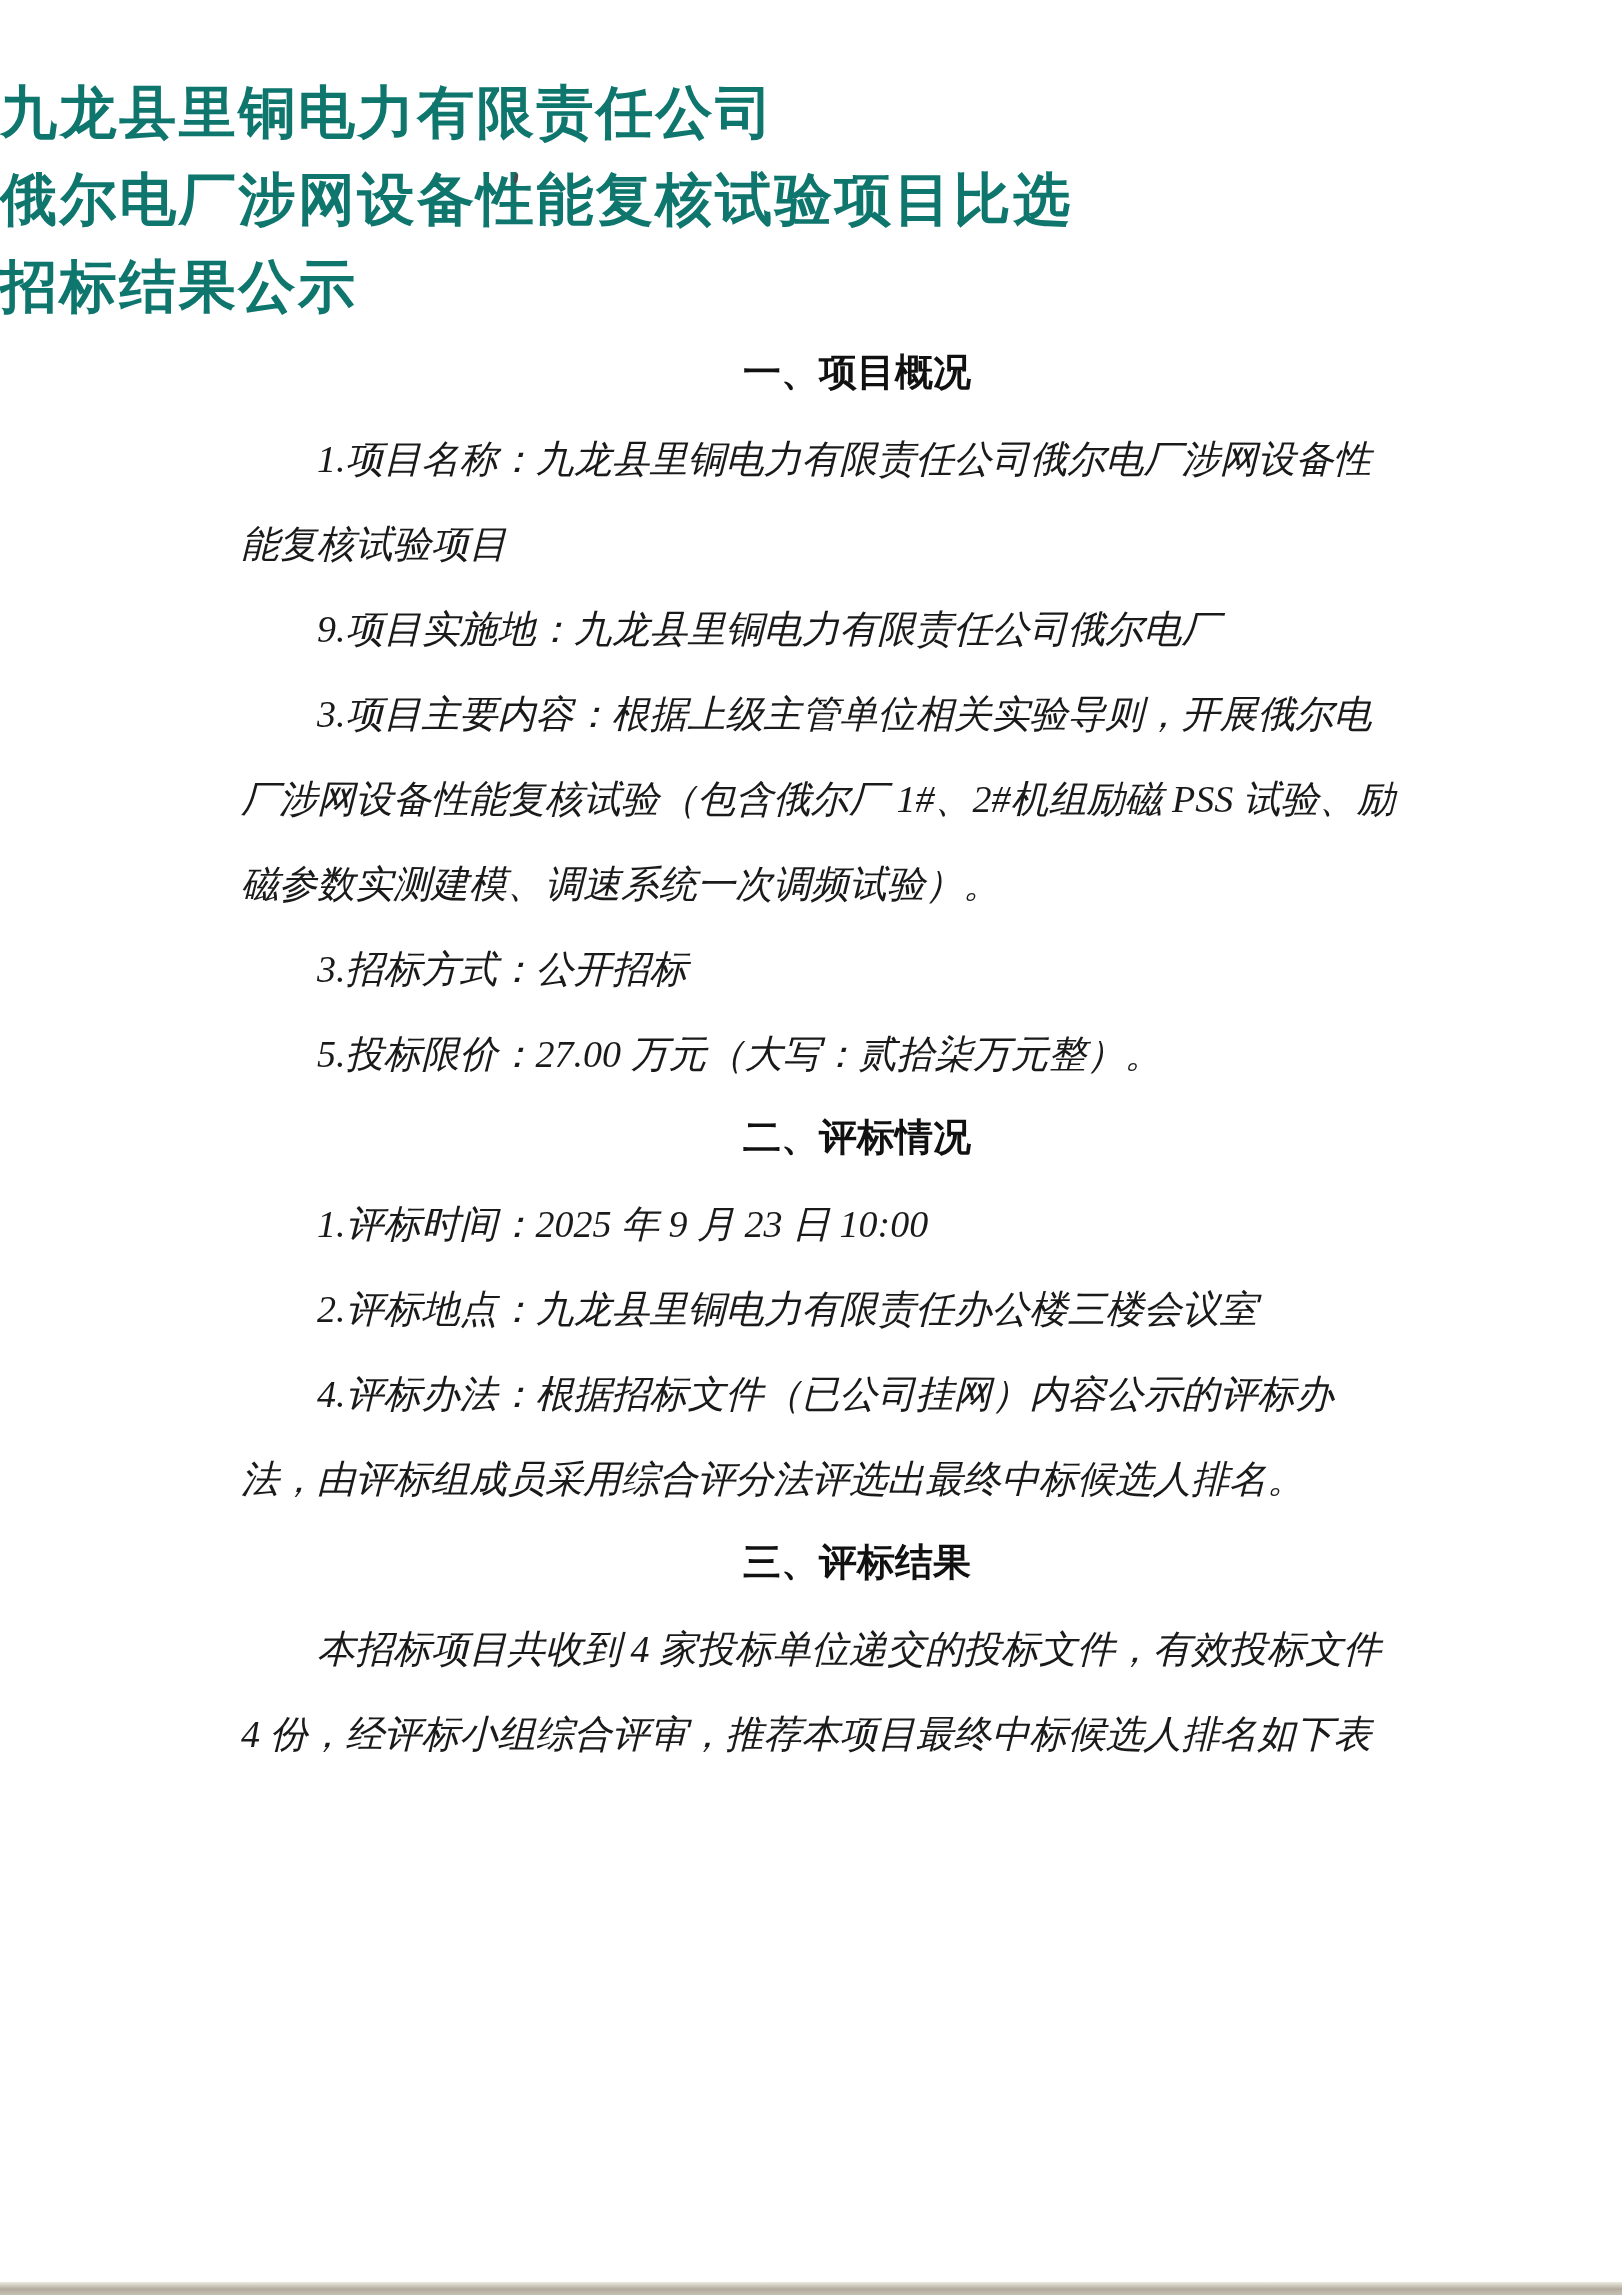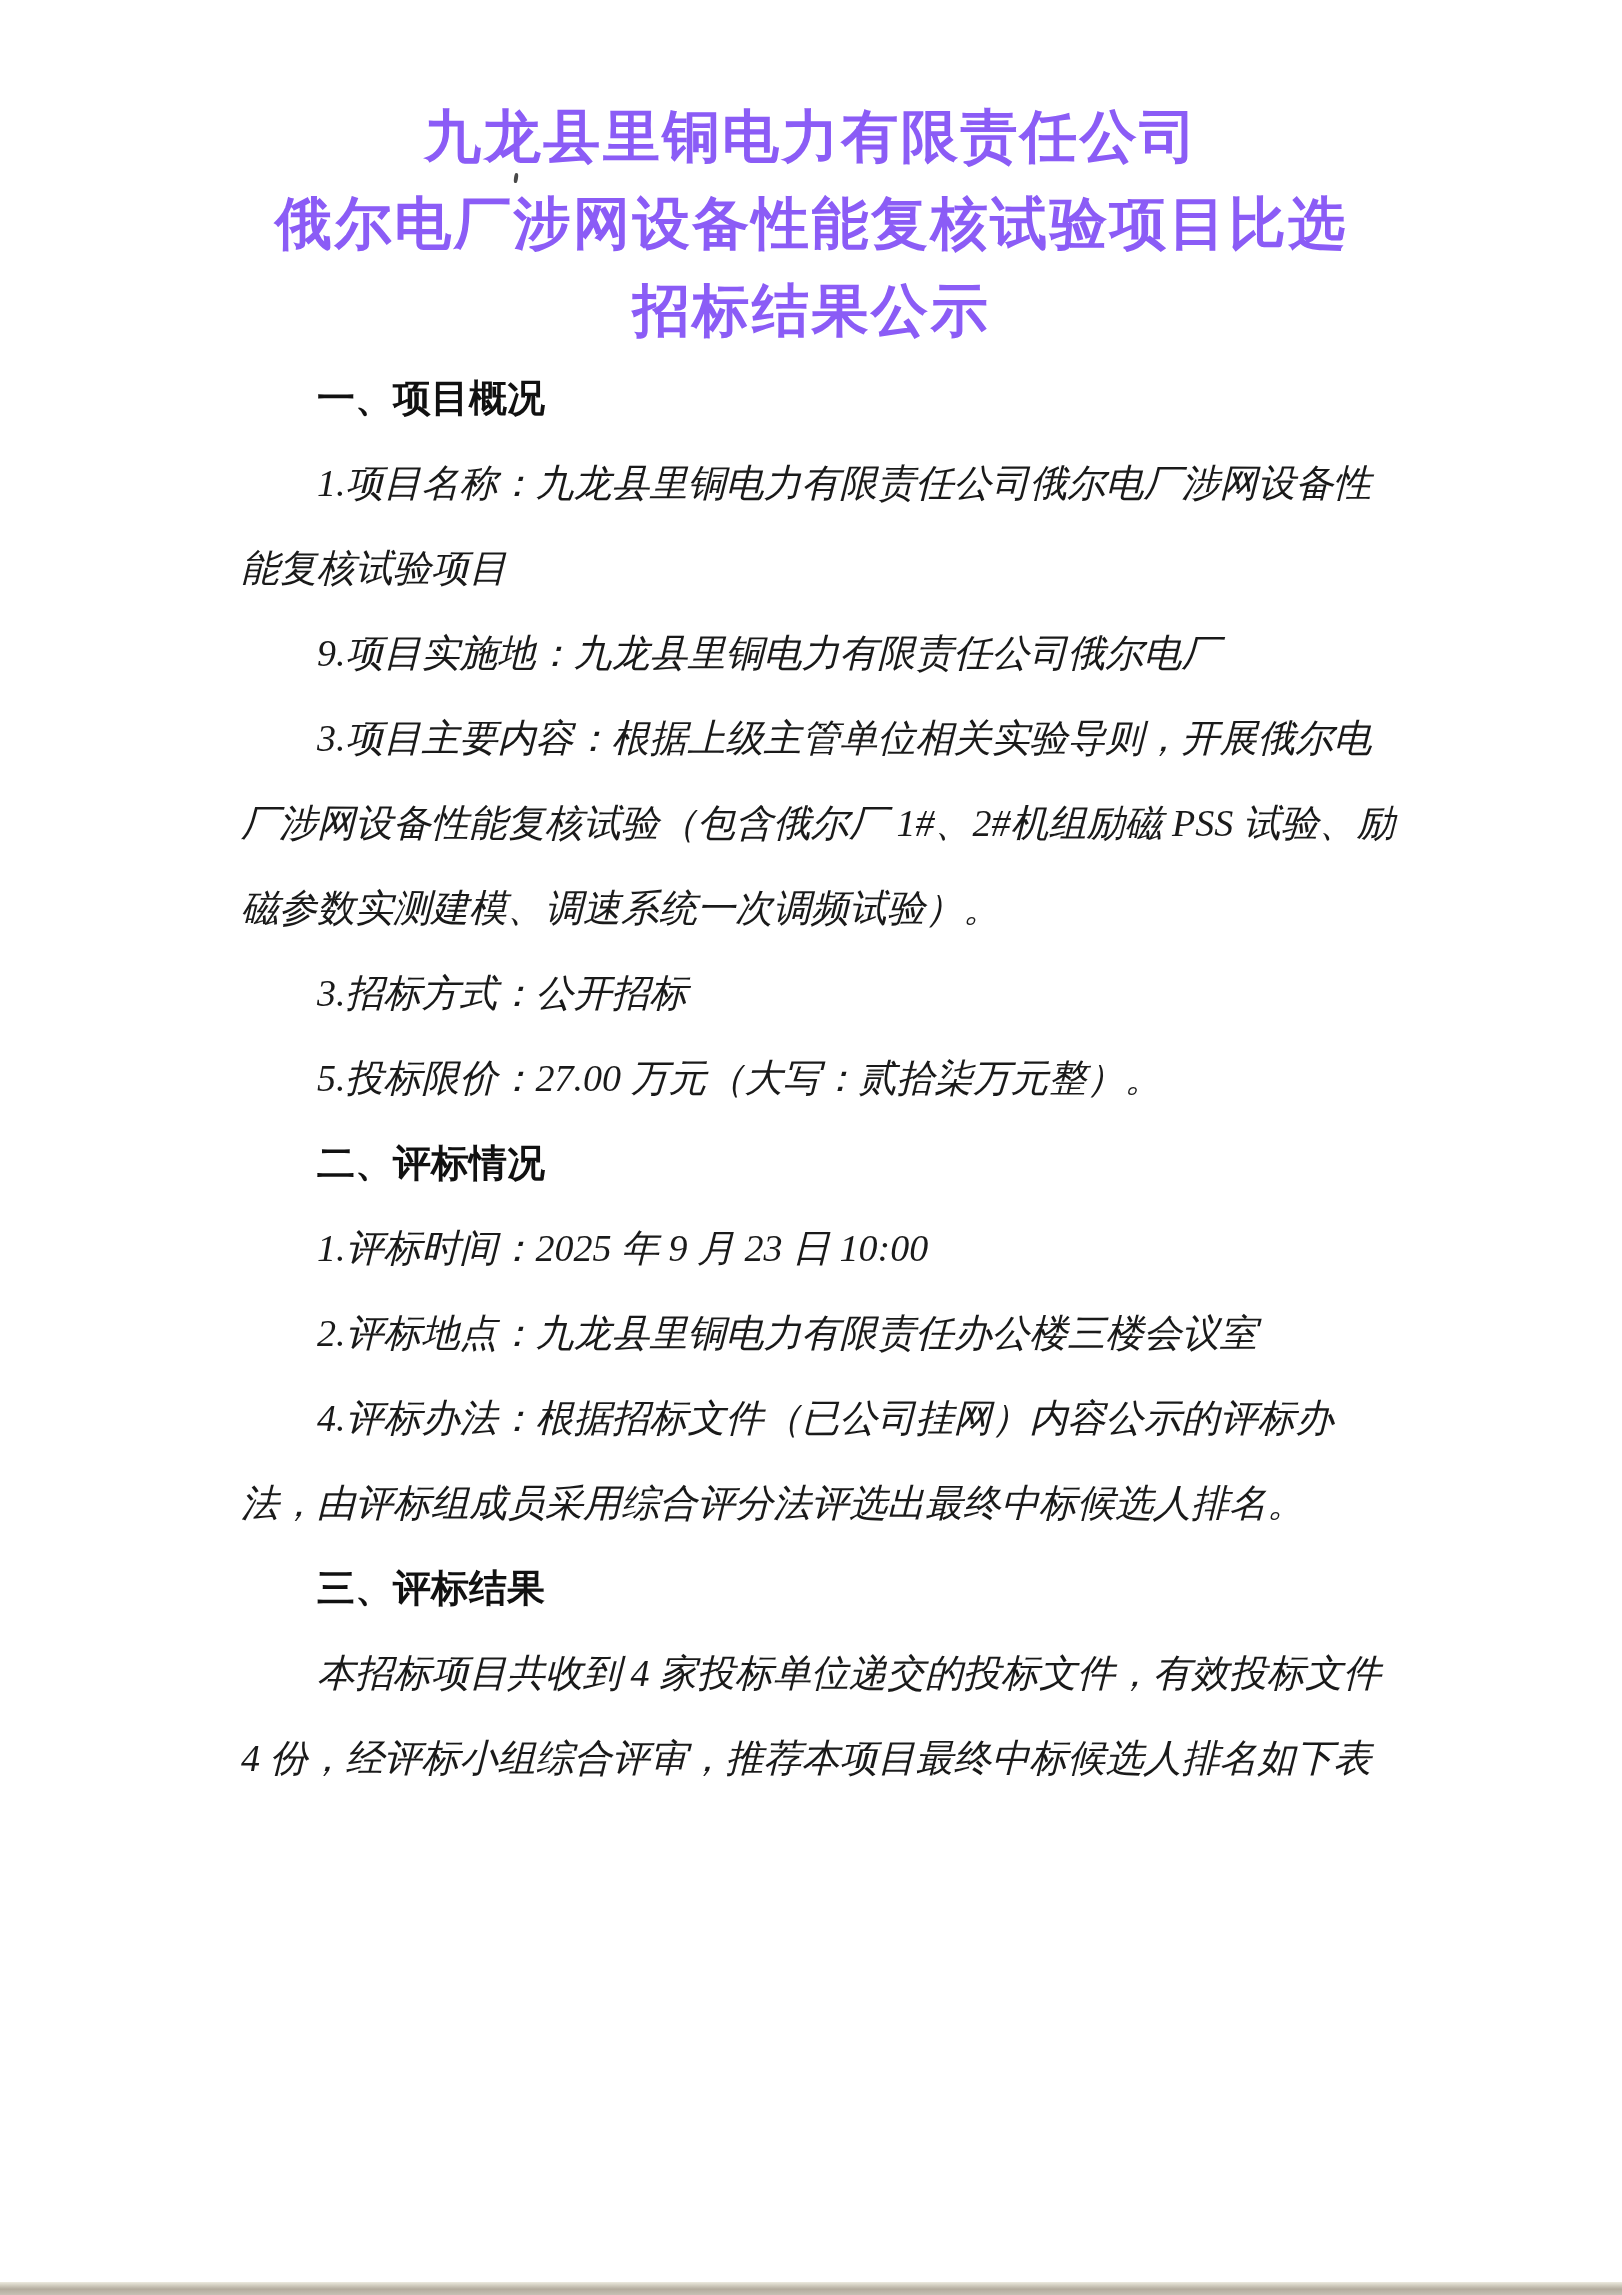--- a/index.html
+++ b/index.html
@@ -13,45 +13,46 @@
     position: relative;
     overflow: hidden;
   }
   .page {
     position: absolute;
     inset: 0;
     background: #ffffff;
     color: #141414;
   }
   .doc-title {
-    padding-top: 93px;
-    text-align: center;
+    padding-top: 69px;
+    text-align: left;
     font-family: "Liberation Sans", sans-serif;
     font-weight: 700;
     font-size: 57px;
     line-height: 87px;
     letter-spacing: 2.6px;
-    color: #8b5cf6;
+    color: #0f766e;
   }
   .doc-body {
     padding: 1.5px 226px 0 241px;
     font-family: "Liberation Serif", serif;
     font-size: 38px;
     line-height: 85px;
     text-align: left;
     color: #1a1a1a;
   }
   .doc-body h2 {
     margin: 0;
-    font-family: Liberation Serif, serif;
+    font-family: Liberation Mono, monospace;
     font-weight: 700;
     font-size: 38px;
     line-height: 85px;
     text-indent: 2em;
     color: #111111;
+    text-align: center;
   }
   .doc-body p {
     margin: 0;
     text-indent: 2em;
     word-break: normal;
     overflow-wrap: break-word;
     font-style: italic;
   }
   .scan-speck {
     position: absolute;

